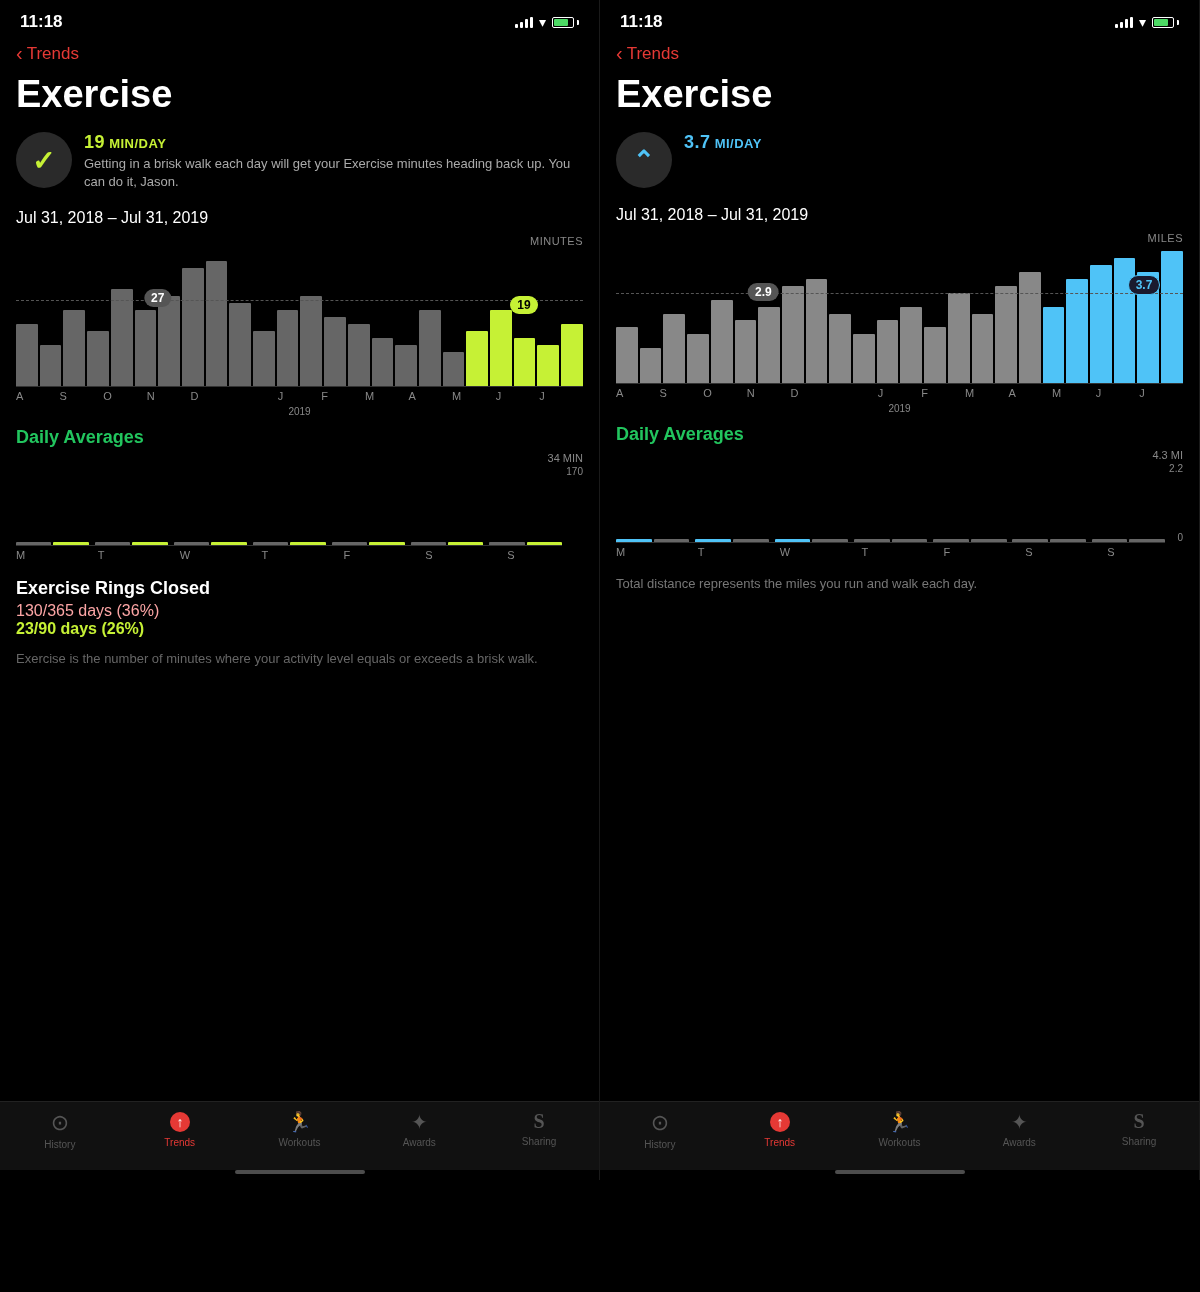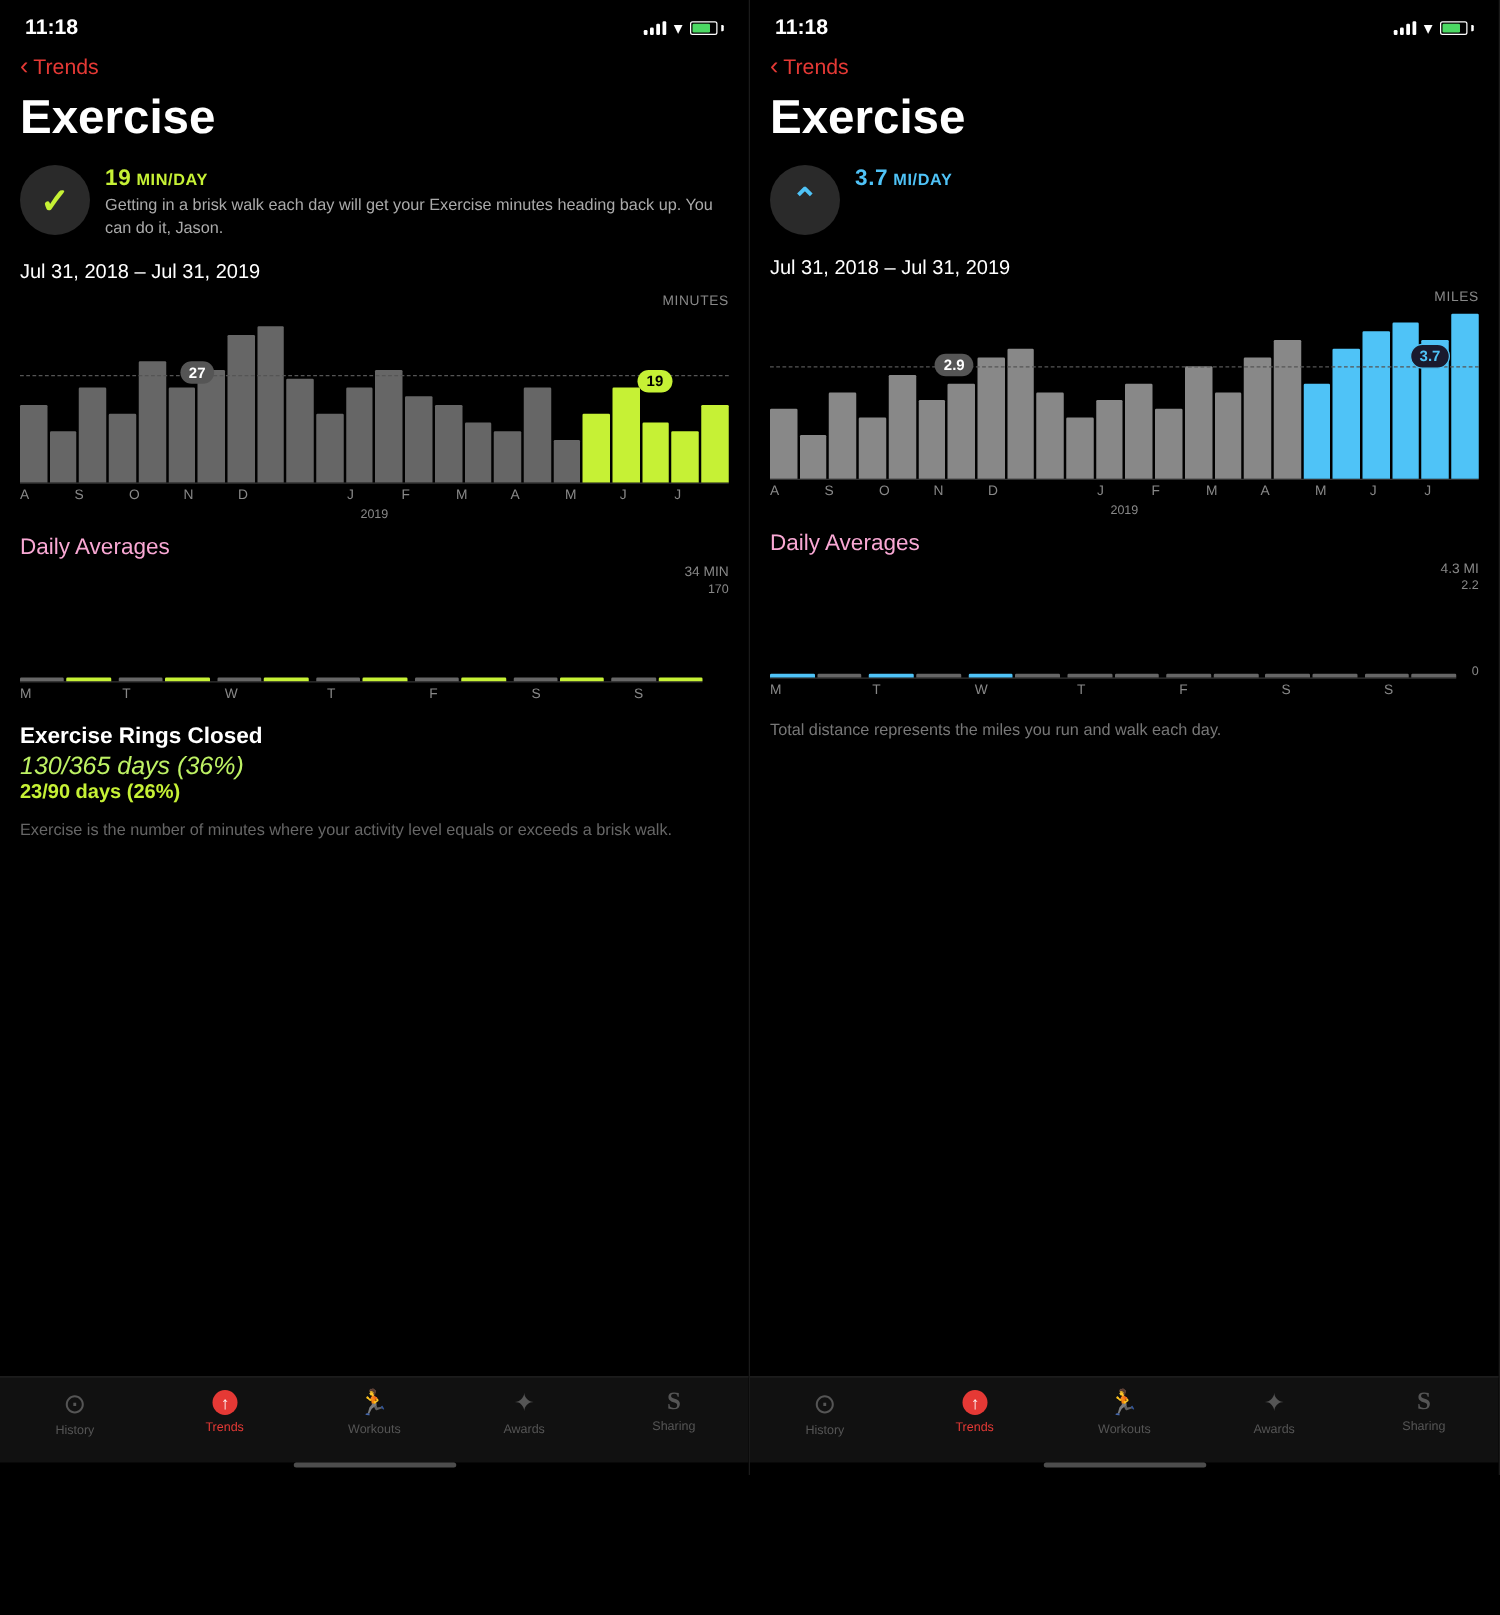--- a/index.html
+++ b/index.html
@@ -229,23 +229,23 @@
       color: #000;
     }
     .badge-blue-outline {
       background: #1a1a2e;
       color: #4FC3F7;
       border: 1.5px solid #4FC3F7;
     }
 
     
     .section-title {
-      color: #f9a8d4;
+      color: #22c55e;
       font-size: 18px;
-      font-weight: 400;
+      font-weight: 700;
       padding: 10px 16px 4px;
       flex-shrink: 0;
     }
     .avg-chart-container {
       padding: 0 16px 4px;
       flex-shrink: 0;
     }
     .avg-label-right {
       text-align: right;
       color: #888;
@@ -288,23 +288,22 @@
       padding: 10px 16px 6px;
       flex-shrink: 0;
     }
     .stats-title {
       color: #fff;
       font-size: 18px;
       font-weight: 700;
       margin-bottom: 3px;
     }
     .stats-line-gray {
-      color: #bef264;
-      font-size: 20px;
-      font-style: italic;
+      color: #fca5a5;
+      font-size: 16px;
     }
     .stats-line-green {
       color: #C6F135;
       font-size: 16px;
       font-weight: 600;
     }
 
     .footnote {
       color: #666;
       font-size: 13px;

